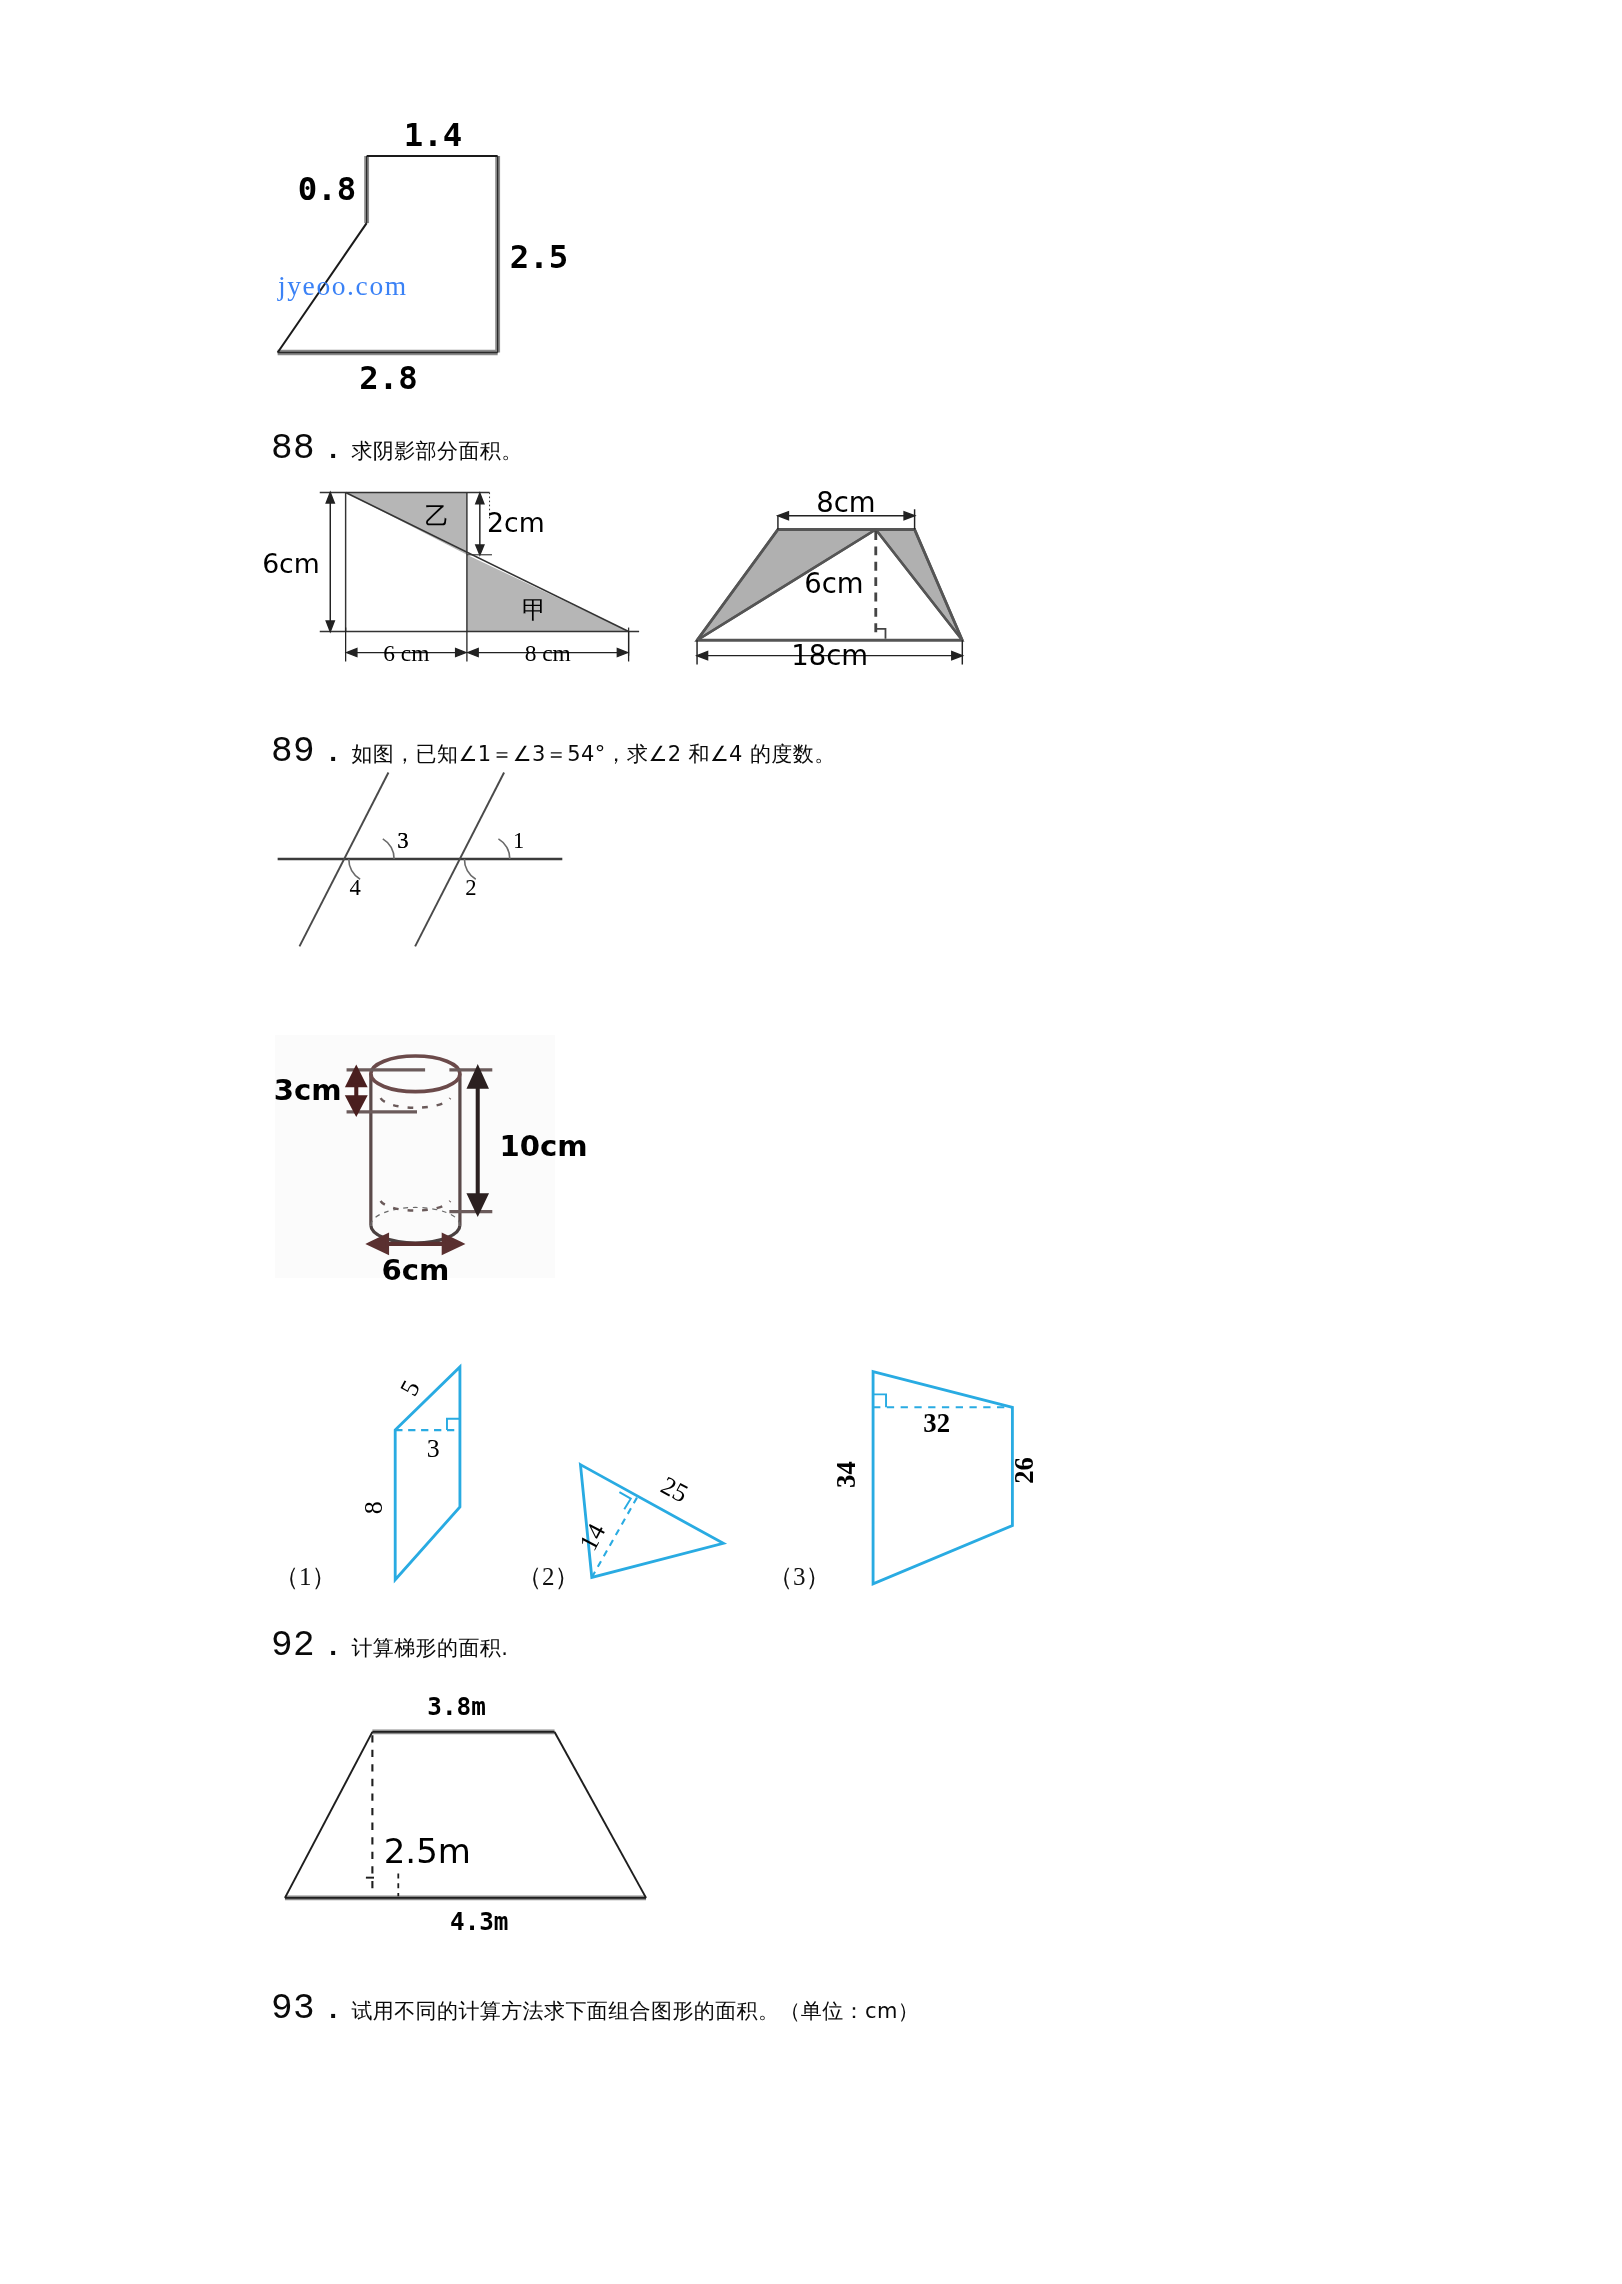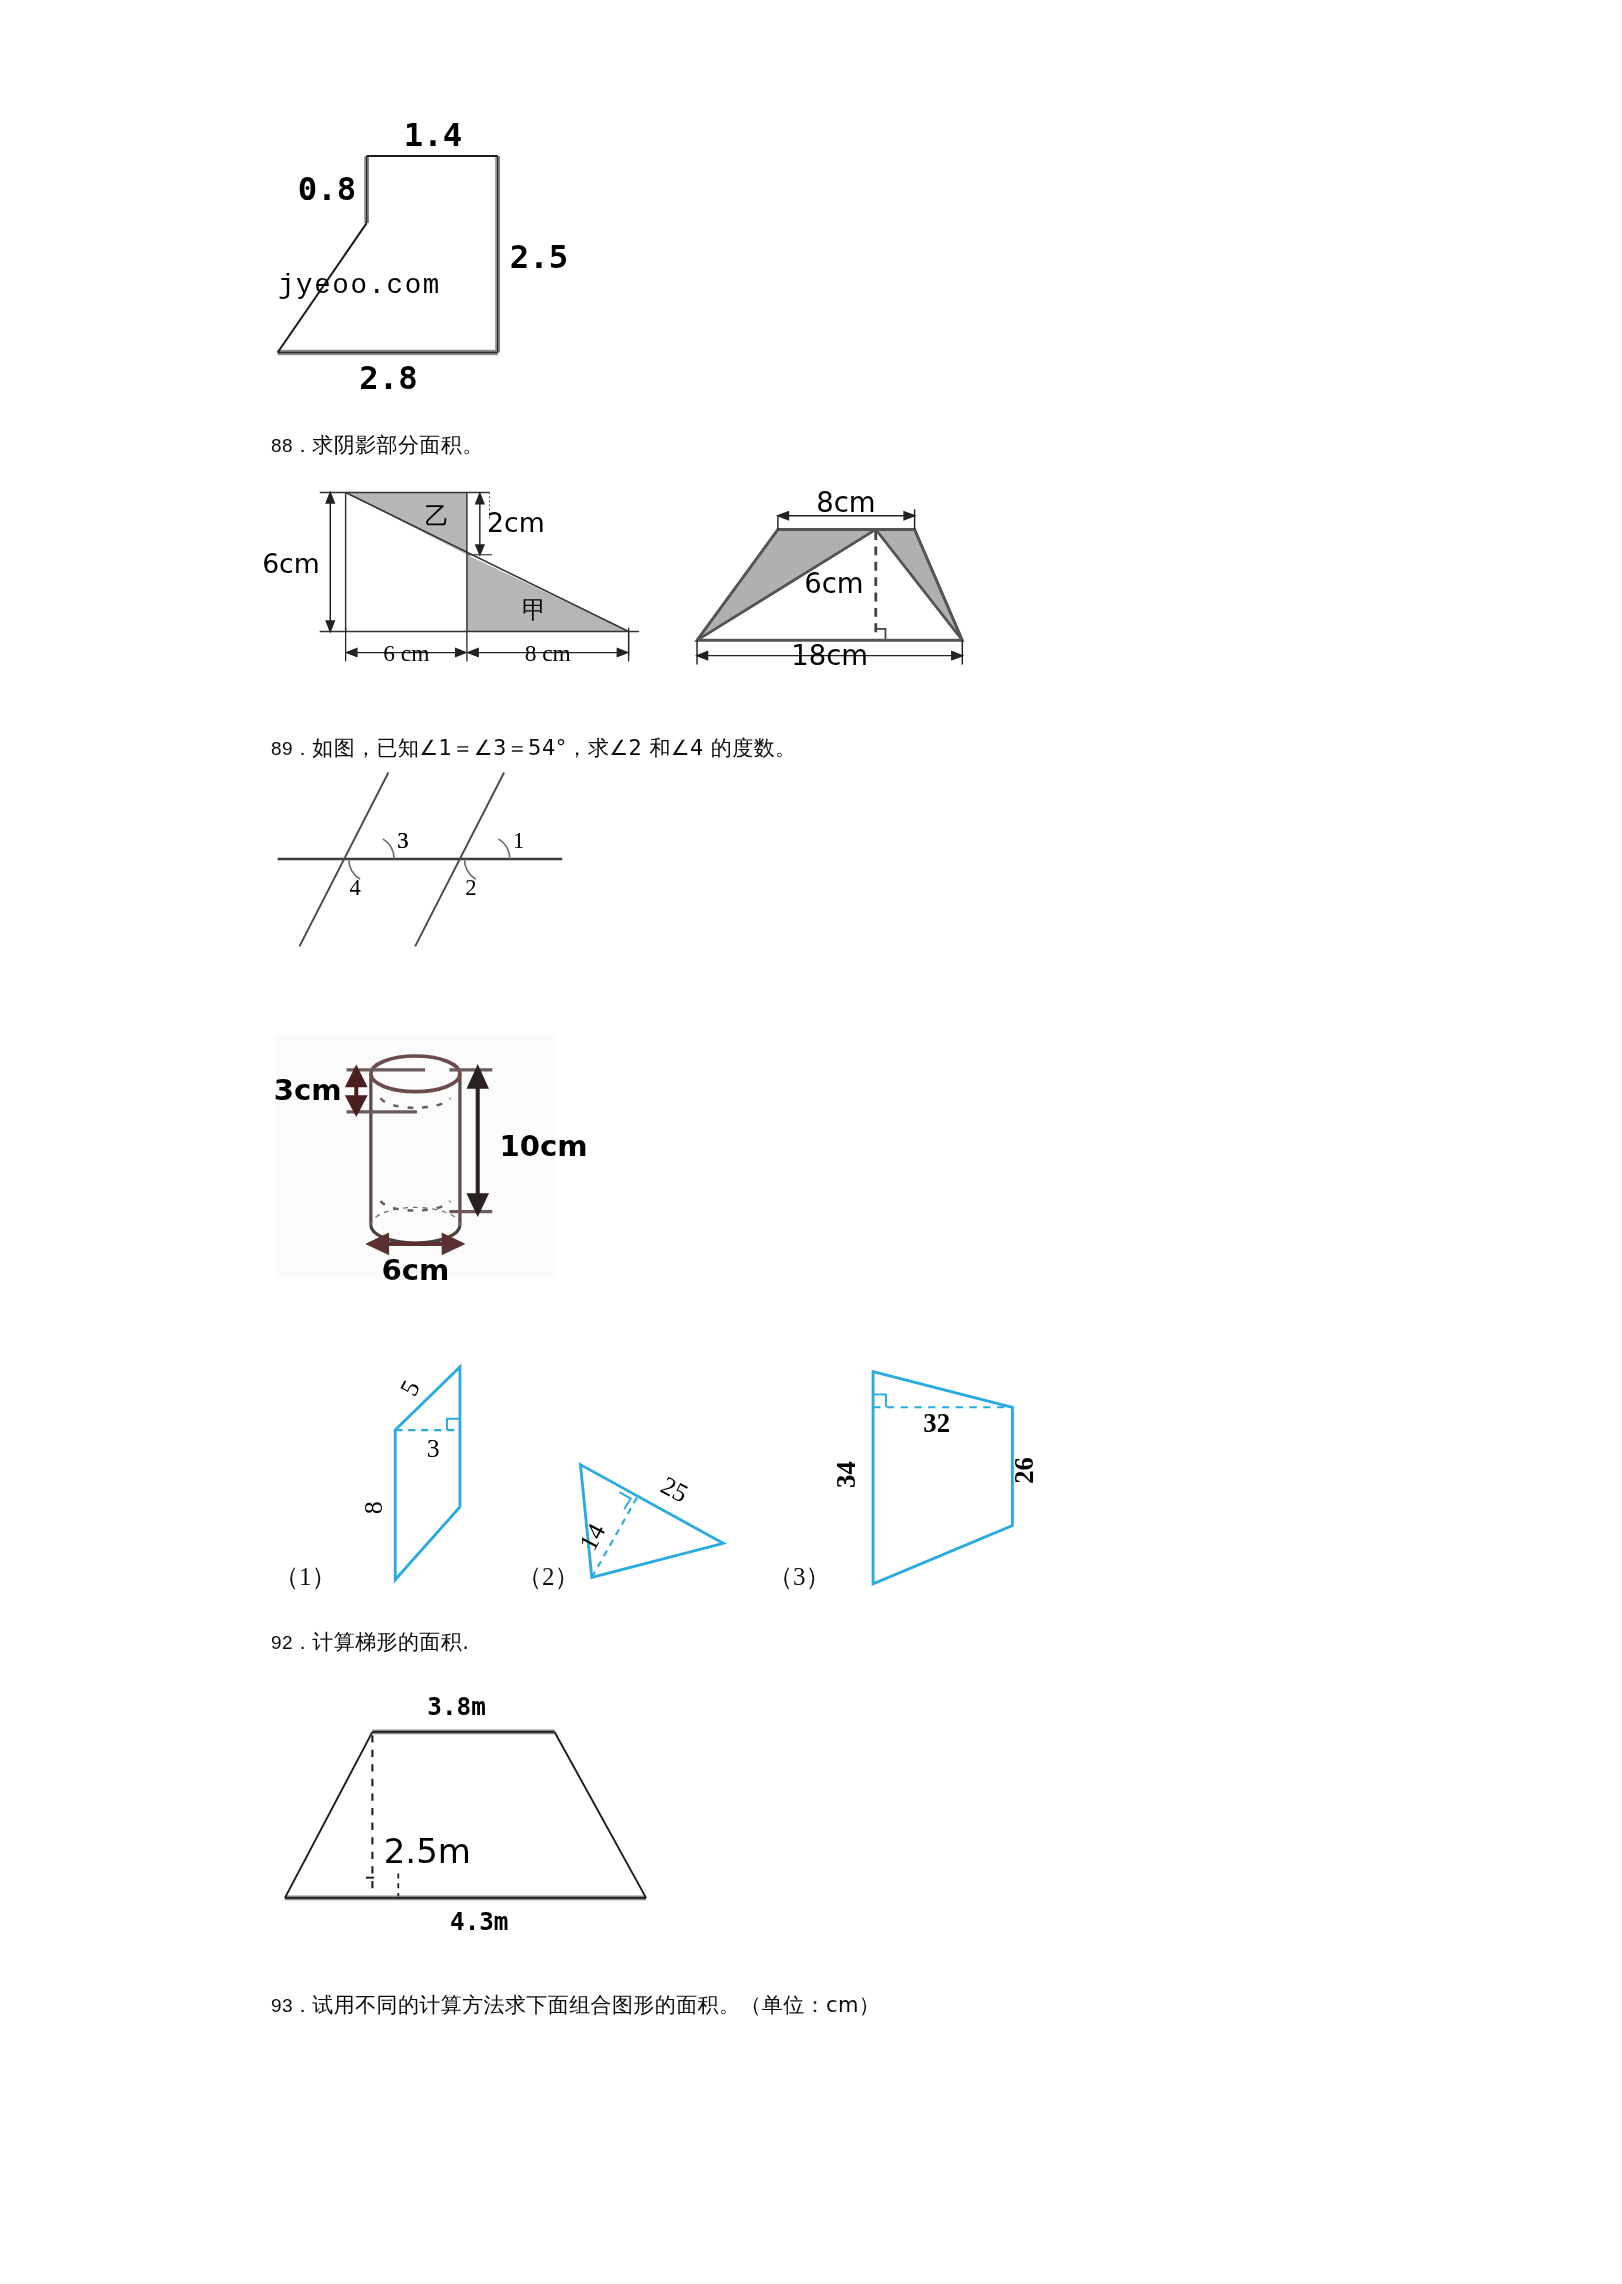--- a/index.html
+++ b/index.html
@@ -24,22 +24,22 @@
   
   .qline {
     position: absolute;
     font-size: 27px;
     line-height: 1.35;
     letter-spacing: 0.4px;
     white-space: nowrap;
     color: #0a0a0a;
   }
   .qnum {
-    font-family: Liberation Sans, sans-serif;
-    font-size: 19px;
+    font-family: Liberation Mono, monospace;
+    font-size: 36px;
   }
   .qbody {
     font-family: "DejaVu Sans", "Liberation Sans", sans-serif;
     font-size: 21px;
   }
   
   .fig {
     position: absolute;
   }
   .fig svg { display: block; overflow: visible; }
@@ -58,23 +58,23 @@
     fill: #000;
   }
   .paren {
     position: absolute;
     font-family: "Liberation Serif", "DejaVu Serif", serif;
     font-size: 25px;
     color: #111;
   }
   .watermark {
     position: absolute;
-    font-family: Liberation Mono, monospace;
+    font-family: Liberation Serif, serif;
     font-size: 27.5px;
-    color: #000000;
+    color: #3b82f6;
     letter-spacing: 1.6px;
     user-select: none;
   }
   .cylbox {
     position: absolute;
     background: #fbfbfb;
   }
 </style>
 </head>
 <body>

